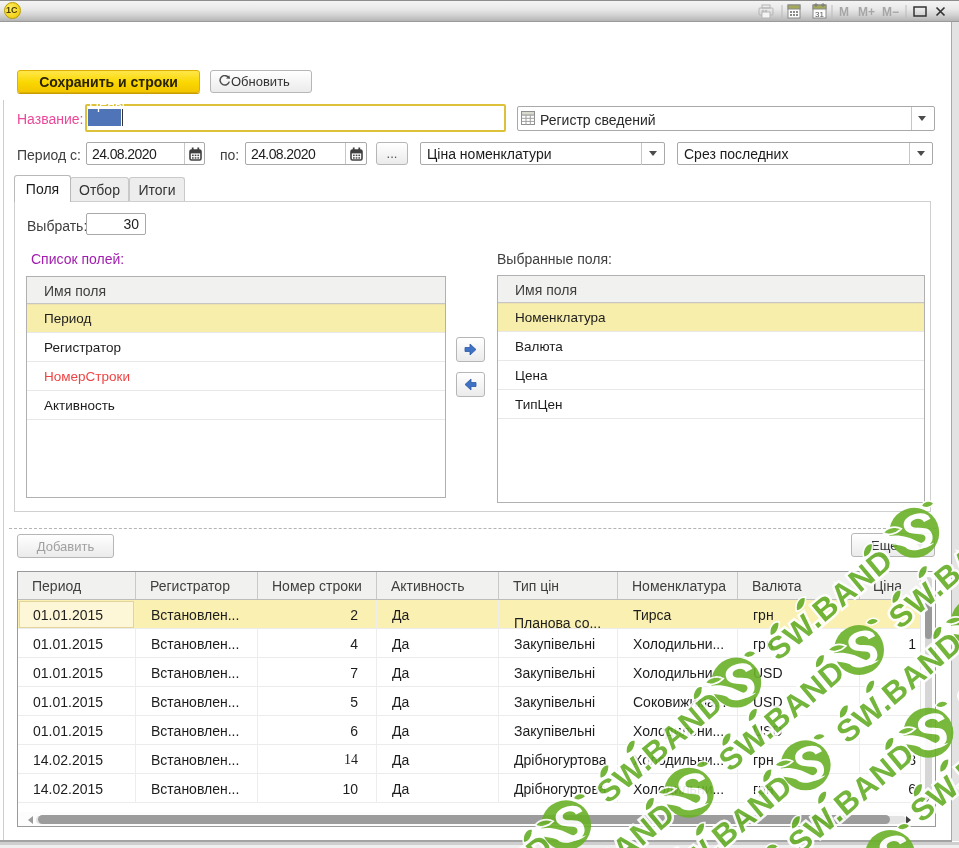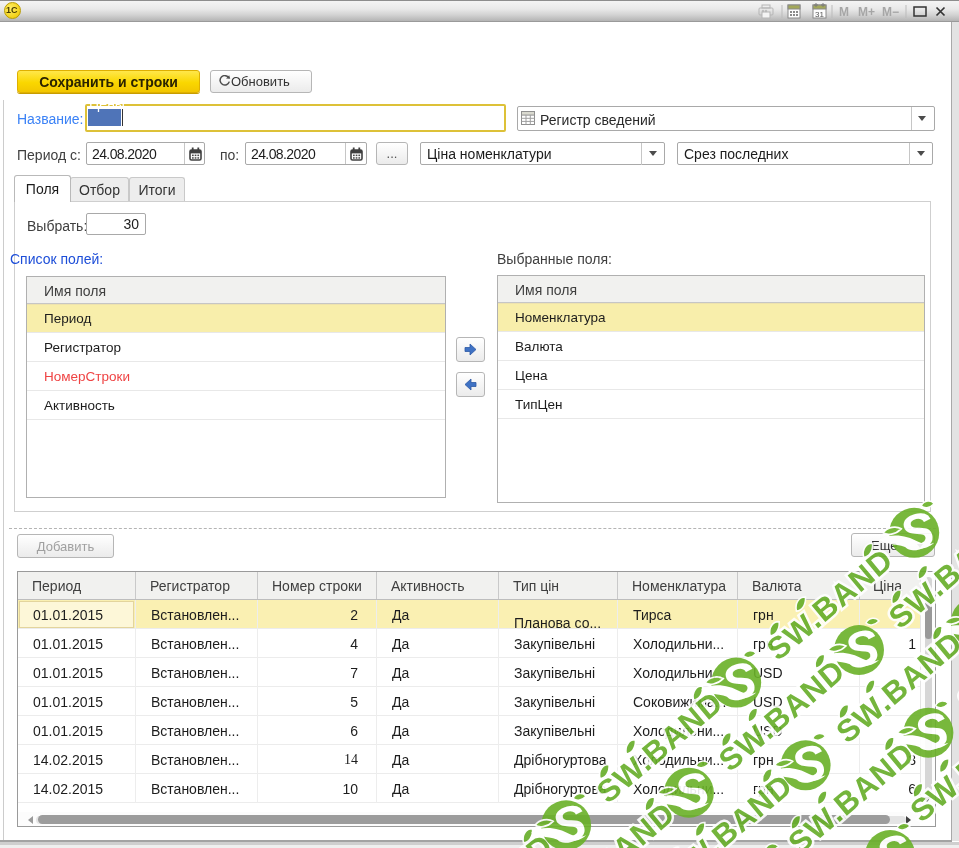--- a/index.html
+++ b/index.html
@@ -63,21 +63,21 @@
 
 <div class="abs" style="left:17px;top:70px;width:183px;height:23px;border-radius:3px;background:linear-gradient(#ffe74a,#fad700 55%,#f2c600);border:1px solid #dfb000;box-shadow:0 1px 0 #c79d00;display:flex;align-items:center;justify-content:center;font-size:14px;font-weight:bold;color:#2b2300">Сохранить и строки</div>
 <div class="btn" style="left:210px;top:70px;width:102px;height:23px;justify-content:flex-start;padding-left:7px">
   <svg width="13" height="13" viewBox="0 0 13 13">
       <path d="M 10.8 2.9 A 4.7 4.7 0 1 0 11.3 6.6" fill="none" stroke="#4f4f4f" stroke-width="1.5"></path>
       <path d="M 8.0 3.4 L 12.2 3.7 L 11.2 0.2 Z" fill="#4f4f4f"></path>
     </svg>
   <span style="">Обновить</span>
 </div>
 
-<div class="lbl" style="left:17px;top:111px;color:#3b82f6">Название:</div>
+<div class="lbl" style="left:17px;top:111px;color:#ec4899">Название:</div>
 <div class="abs" style="left:85px;top:104px;width:421px;height:28px;border:2px solid #ddc138;border-radius:2px;background:#fff"></div>
 <div class="abs" style="left:88px;top:109px;width:33px;height:17px;background:#4f74b8"></div>
 <div class="lbl" style="left:89px;top:96px;color:#ffffff">Цены</div>
 <div class="abs" style="left:122px;top:109px;width:1px;height:17px;background:#333"></div>
 
 <div class="inp" style="left:517px;top:106px;width:418px;height:25px"></div>
 <svg class="abs" style="left:521px;top:111px" width="14" height="14" viewBox="0 0 14 14">
   <rect x="0.5" y="0.5" width="13" height="13" fill="#fff" stroke="#8f8f8f"></rect>
   <rect x="0.5" y="0.5" width="13" height="3.6" fill="#d9d9cf" stroke="#8f8f8f"></rect>
   <line x1="5" y1="4" x2="5" y2="13.5" stroke="#9f9f9f"></line>
@@ -132,21 +132,21 @@
 <div class="abs" style="left:917px;top:151px;width:0;height:0;border:4px solid transparent;border-top:5px solid #4c4c4c"></div>
 
 <div class="abs" style="left:14px;top:201px;width:917px;height:311px;border:1px solid #cfcfcf"></div>
 <div class="abs" style="left:70px;top:177px;width:59px;height:24px;background:#ededed;border:1px solid #c9c9c9;border-bottom:none;border-radius:3px 3px 0 0;display:flex;align-items:center;justify-content:center;font-size:14px;color:#333">Отбор</div>
 <div class="abs" style="left:129px;top:177px;width:56px;height:24px;background:#ededed;border:1px solid #c9c9c9;border-bottom:none;border-radius:3px 3px 0 0;display:flex;align-items:center;justify-content:center;font-size:14px;color:#333">Итоги</div>
 <div class="abs" style="left:14px;top:175px;width:57px;height:27px;background:#fff;border:1px solid #b9b9b9;border-bottom:none;border-radius:3px 3px 0 0;display:flex;align-items:center;justify-content:center;font-size:14px;color:#1c1c1c">Поля</div>
 
 <div class="lbl" style="left:27px;top:218px;color:#3f3f3f">Выбрать:</div>
 <div class="inp" style="left:86px;top:213px;width:60px;height:22px;justify-content:flex-end;padding-right:6px">30</div>
 
-<div class="lbl" style="left:10px;top:251px;color:#1d4ed8">Список полей:</div>
+<div class="lbl" style="left:31px;top:251px;color:#a21caf">Список полей:</div>
 <div class="lbl" style="left:497px;top:251px;color:#3f3f3f">Выбранные поля:</div>
 
 <div style="position:absolute;left:26px;top:276px;width:420px;height:222px;background:#fff;border:1px solid #b0b0b0"></div>
 <div style="position:absolute;left:27px;top:277px;width:418px;height:27px;background:#f1f1ef;border-bottom:1px solid #c6c6c6"></div>
 <div class="lbl" style="left:44px;top:283px;color:#3f3f3f">Имя поля</div>
 <div style="position:absolute;left:27px;top:304px;width:418px;height:29px;background:#f8eeab;border-top:1px solid #eee3ae"></div>
 <div class="lbl" style="left:44px;top:311px;color:#1c1c1c;font-size:13.5px">Период</div>
 <div style="position:absolute;left:27px;top:332px;width:418px;height:1px;background:#e8e8e8"></div>
 <div class="lbl" style="left:44px;top:340px;color:#1c1c1c;font-size:13.5px">Регистратор</div>
 <div style="position:absolute;left:27px;top:361px;width:418px;height:1px;background:#e8e8e8"></div>

